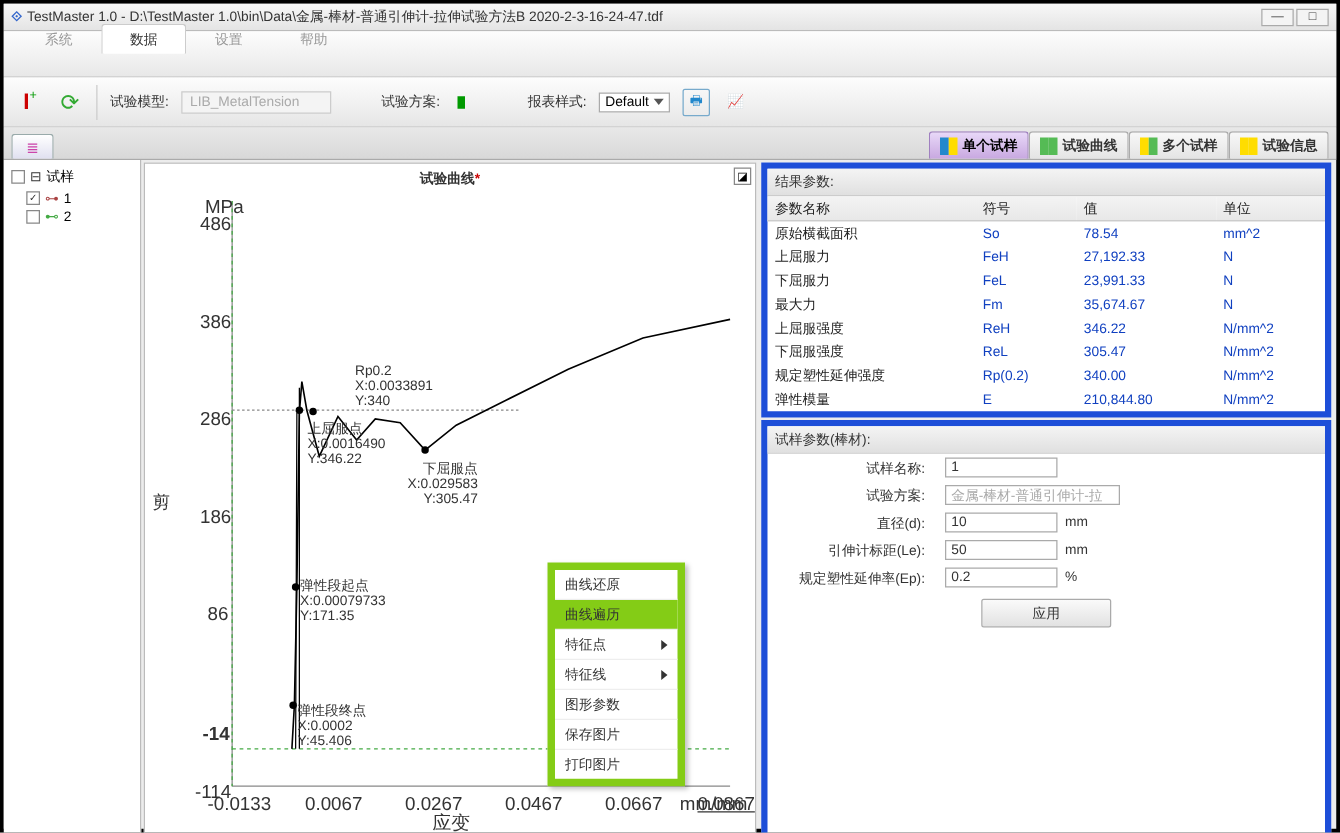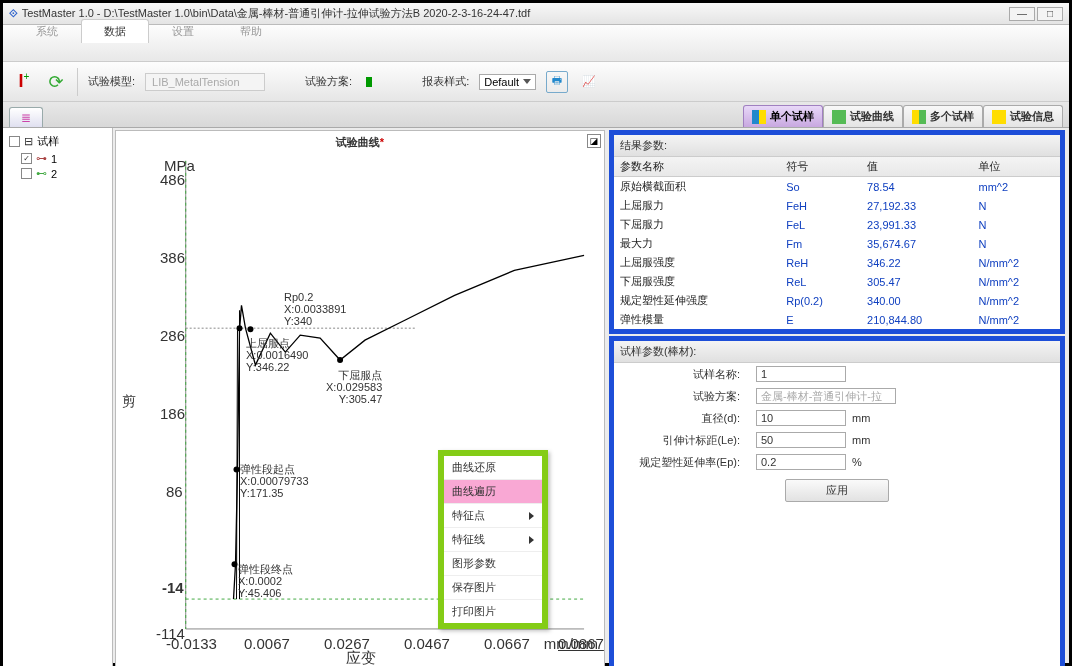--- a/index.html
+++ b/index.html
@@ -31,21 +31,21 @@
 .leftcol { width:110px; background:#fff; border-right:1px solid #bbb; padding:4px;}
 .leftcol .hdr { display:flex; align-items:center; gap:4px; padding:2px; }
 .leftcol .item { display:flex; align-items:center; gap:4px; padding:1px 2px 1px 14px;}
 .chk { width:11px; height:11px; border:1px solid #888; background:#fff; display:inline-flex; align-items:center; justify-content:center; font-size:8px; color:#333;}
 .chart-area { flex:0 0 490px; background:#fff; border:1px solid #bbb; margin:2px; position:relative; }
 .chart-title { position:absolute; top:4px; left:50%; transform:translateX(-50%); font-weight:bold; color:#333;}
 .chart-svg { position:absolute; inset:0; }
 .ctx-menu { position:absolute; right:56px; bottom:44px; width:110px; background:#fff; border:6px solid #84cc16; box-shadow:2px 2px 4px rgba(0,0,0,.25); }
 .ctx-item { padding:4px 8px; color:#333; display:flex; justify-content:space-between; align-items:center; border-bottom:1px solid #eee;}
 .ctx-item:last-child{border-bottom:none;}
-.ctx-item.hl { background:#f9a8d4; }
+.ctx-item.hl { background:#84cc16; }
 .ctx-arrow { border-top:4px solid transparent; border-bottom:4px solid transparent; border-left:5px solid #333; }
 .rightcol { flex:1; display:flex; flex-direction:column; gap:2px; padding:2px 4px 2px 2px;}
 .panel { background:#fff; border:5px solid #1d4ed8; }
 .panel-h { background:linear-gradient(#f4f4f4,#e0e0e0); border-bottom:1px solid #ccc; padding:3px 6px; color:#333;}
 .res-table { width:100%; border-collapse:collapse; }
 .res-table th, .res-table td { text-align:left; padding:2px 6px; font-weight:normal; color:#222; }
 .res-table th { background:linear-gradient(#f4f4f4,#e8e8e8); border-bottom:1px solid #ccc; }
 .res-table td.v { color:#1040c0; }
 .res-table td.u { color:#1040c0; }
 .form-row { display:flex; align-items:center; padding:3px 6px; gap:6px;}

